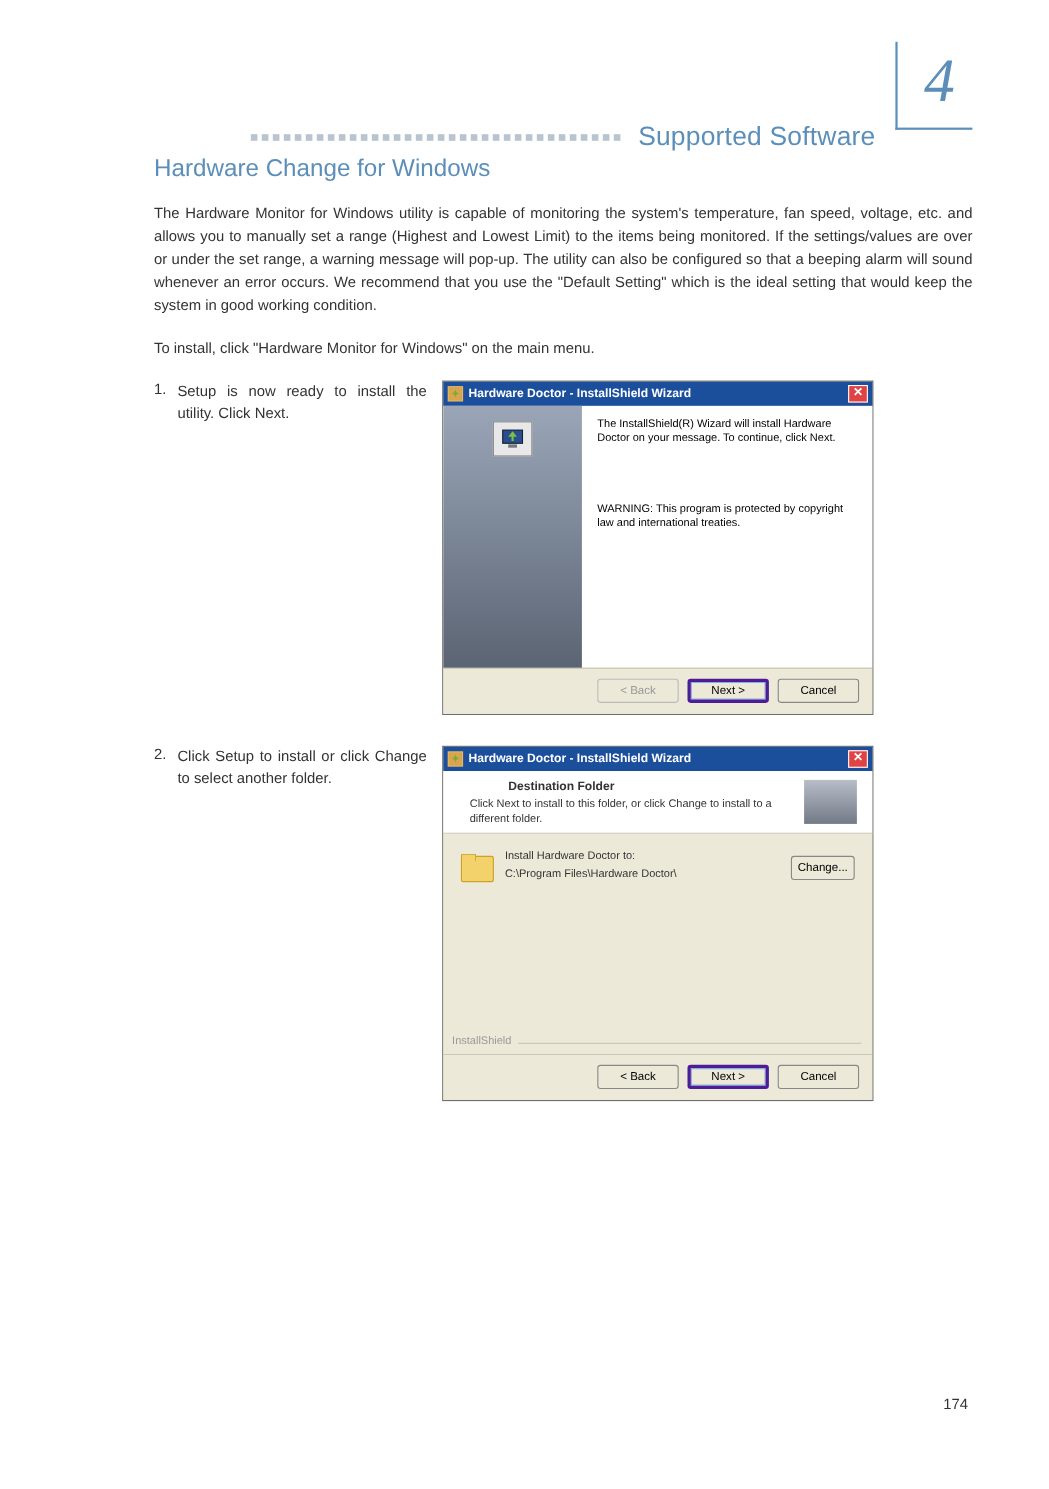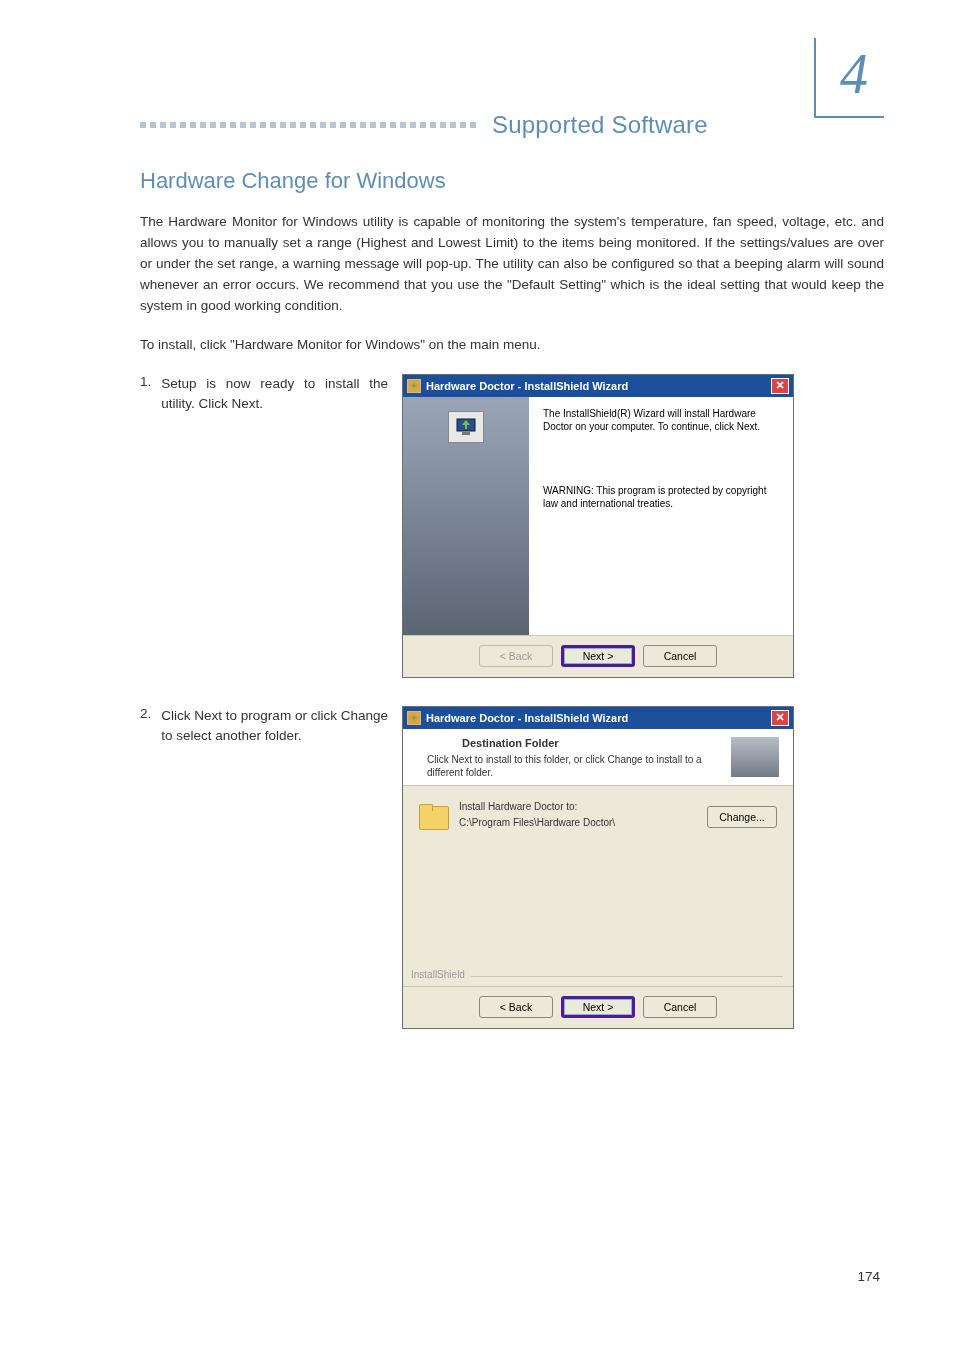--- a/index.html
+++ b/index.html
@@ -29,23 +29,22 @@
     font-size: 56px;
     font-style: italic;
     color: #5b8fb9;
     line-height: 72px;
     display: inline-block;
     padding-left: 8px;
   }
   .header-row {
     display: flex;
     align-items: center;
-    justify-content: flex-start;
+    justify-content: center;
     margin-top: 50px;
-    margin-bottom: 28px;
     height: 30px;
   }
   .dots {
     flex: 0 0 auto;
     display: flex;
     gap: 4px;
     margin-right: 16px;
   }
   .dots i {
     width: 6px;
@@ -176,21 +175,21 @@
   }
   .wizard-main .wm-warn {
     font-size: 10px;
     line-height: 1.35;
   }
   .wizard-footer {
     height: 42px;
     background: #ece9d8;
     border-top: 1px solid #c9c5b4;
     display: flex;
-    justify-content: center;
+    justify-content: flex-end;
     align-items: center;
     gap: 8px;
     padding: 0 12px;
   }
   .wizard-footer button {
     width: 74px;
     height: 22px;
     font-size: 10.5px;
     font-family: Tahoma, sans-serif;
     background: #ece9d8;
@@ -266,21 +265,21 @@
     border-bottom:none;
     border-radius:2px 2px 0 0;
   }
   .dest-text {
     flex: 1;
     font-size: 10px;
     line-height: 1.4;
   }
   .dest-text .dt-label{ margin-bottom:2px;}
   .change-btn {
-    width: 70px;
+    width: 58px;
     height: 22px;
     font-size: 10.5px;
     background: #ece9d8;
     border: 1px solid #888;
     border-radius: 3px;
     cursor: pointer;
     margin-left: 20px;
     align-self: flex-start;
     margin-top: 6px;
   }
@@ -376,36 +375,36 @@
         <div class="wizard-side">
           <div class="pc-icon">
             <svg width="22" height="20" viewBox="0 0 22 20">
               <rect x="2" y="2" width="18" height="12" fill="#2a4d8f" stroke="#123" stroke-width="1"></rect>
               <rect x="7" y="15" width="8" height="3" fill="#777"></rect>
               <path d="M11 3 L15 8 L12 8 L12 12 L10 12 L10 8 L7 8 Z" fill="#7ac142"></path>
             </svg>
           </div>
         </div>
         <div class="wizard-main">
-          <div class="wm-para">The InstallShield(R) Wizard will install Hardware Doctor on your computer. To continue, click Next.</div>
+          <div class="wm-para">The InstallShield(R) Wizard will install Hardware Doctor on your message. To continue, click Next.</div>
           <div class="wm-warn">WARNING: This program is protected by copyright law and international treaties.</div>
         </div>
       </div>
       <div class="wizard-footer">
         <button disabled="">&lt; Back</button>
         <button class="primary">Next &gt;</button>
         <button>Cancel</button>
       </div>
     </div>
   </div>
 
   <div class="step-row">
     <div class="step-text">
       <div class="step-num">2.</div>
-      <div class="step-desc">Click Next to program or click Change to select another folder.</div>
+      <div class="step-desc">Click Setup to install or click Change to select another folder.</div>
     </div>
     <div class="wizard">
       <div class="wizard-titlebar">
         <div class="tb-icon">✦</div>
         <div class="tb-title">Hardware Doctor - InstallShield Wizard</div>
         <div class="tb-close">✕</div>
       </div>
       <div class="wizard-header2">
         <div class="h2-text">
           <div class="h2-title">Destination Folder</div>

